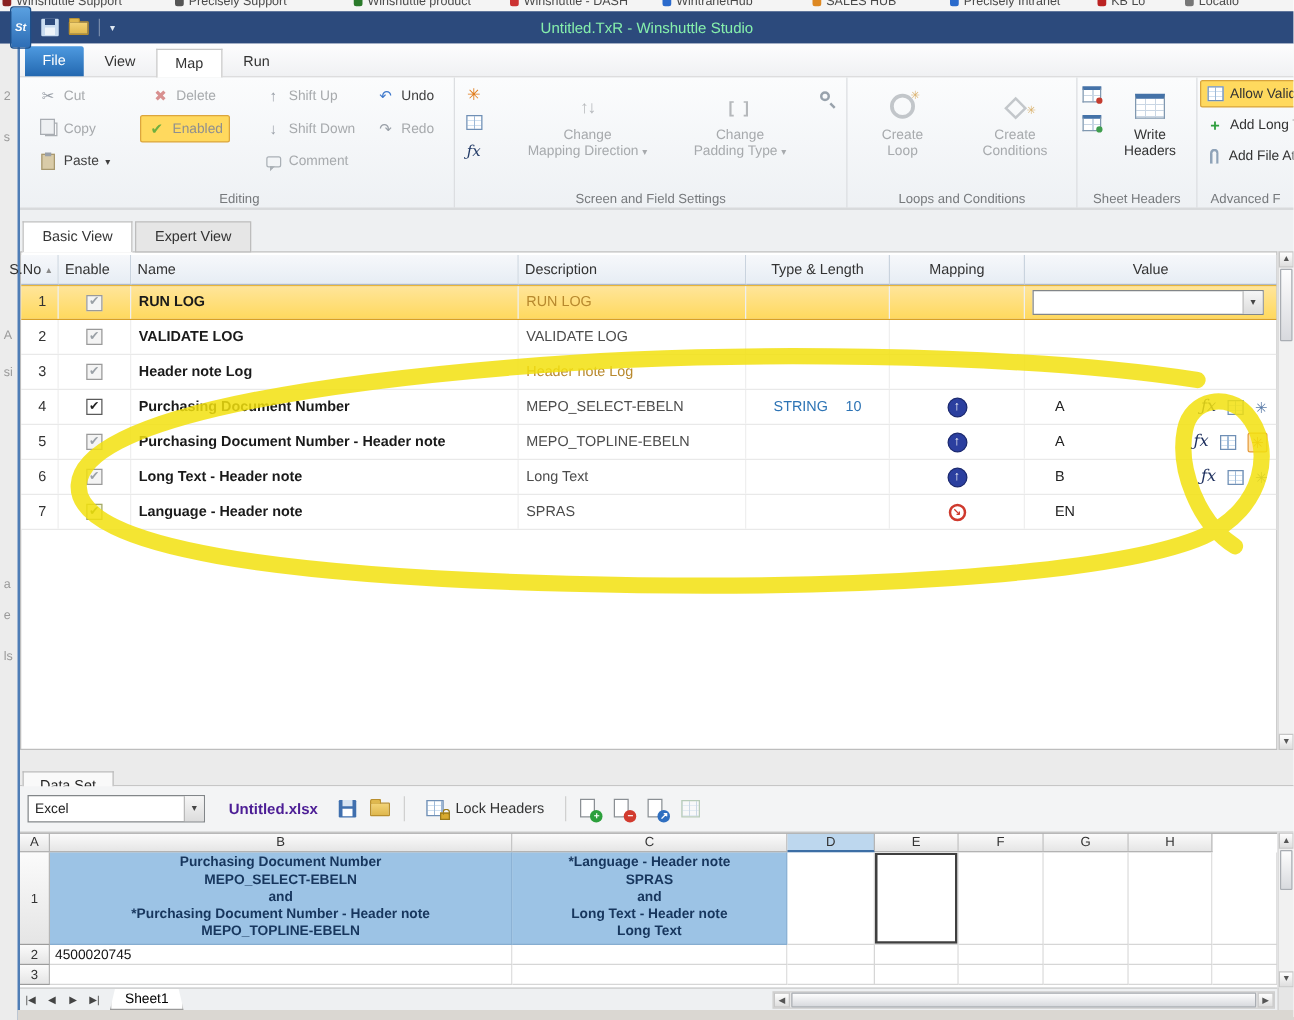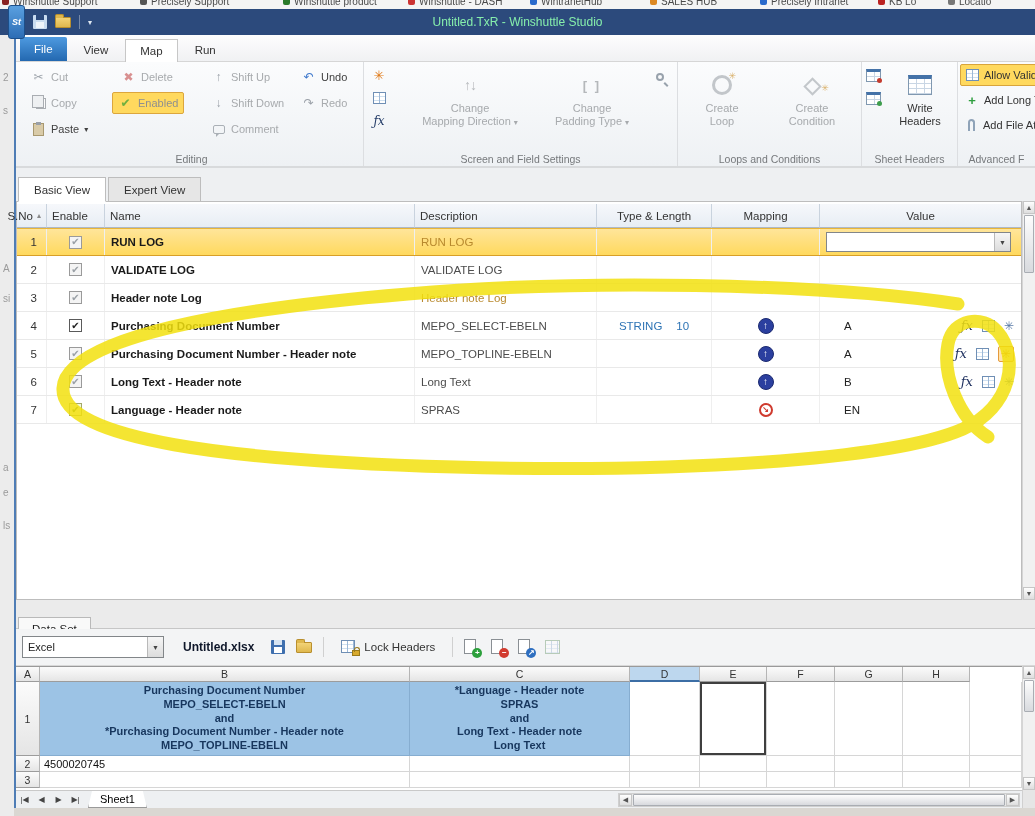--- a/index.html
+++ b/index.html
@@ -139,21 +139,21 @@
   .sb-thumb{margin:1px;background:linear-gradient(#fdfdfd,#d8dade);border:1px solid #a9adb3;border-radius:1px;}
   .sb-fill{flex:1;}
   .sb.v1{left:1022px;top:201px;height:399px;}
   .sb.v2{left:1022px;top:666px;height:124px;}
 
   
   .ds-tabrow{position:absolute;left:16px;top:600px;width:1019px;height:29px;background:#ebebeb;border-bottom:1px solid #c6c6c6;}
   .ds-tab{position:absolute;left:2px;top:6px;height:23px;padding:0 13px;background:#f9f9f9;border:1px solid #b9b9b9;border-bottom:none;display:flex;align-items:center;font-size:11.5px;color:#222;margin-top:11px;}
   .ds-toolbar{position:absolute;left:16px;top:629px;width:1019px;height:37px;background:#f3f4f5;border-bottom:1px solid #d8d8d8;display:flex;align-items:center;gap:11px;padding-left:6px;}
   .combo.src{width:142px;height:22px;}
-  .fname{font-size:12px;font-weight:bold;color:#0f172a;margin-left:8px;margin-right:6px;}
+  .fname{font-size:12px;font-weight:bold;color:#4c1d95;margin-left:8px;margin-right:6px;}
   .tsep{width:1px;height:20px;background:#d0d0d0;}
   .lockbtn{display:flex;align-items:center;gap:7px;font-size:11.5px;color:#333;padding:3px 6px;}
   .gridwrap{position:absolute;left:16px;top:666px;width:1006px;height:124px;background:#fff;overflow:hidden;border-top:1px solid #9a9a9a;}
   .grow{display:grid;}
   .ghead{height:15px;} .r1{height:74px;} .r2{height:16px;} .r3{height:16px;}
   .ghc{background:linear-gradient(#fbfbfb,#e5e5e5);border-right:1px solid #b5b5b5;border-bottom:1px solid #9c9c9c;font-size:10.5px;color:#333;display:flex;align-items:center;justify-content:center;overflow:hidden;}
   .ghc.selh{background:#bdd7ee;border-bottom:2px solid #3c6ea5;}
   .gcell{border-right:1px solid #d6d6d6;border-bottom:1px solid #d6d6d6;background:#fff;font-size:11px;color:#111;display:flex;align-items:center;overflow:hidden;}
   .gcell.txt{padding-left:4px;}
   .bluecell{background:var(--gridblue,#9cc3e5);color:#17365d;font-weight:bold;flex-direction:column;justify-content:center;align-items:center;border-right:1px solid #86add0;border-bottom:1px solid #86add0;}
@@ -340,21 +340,21 @@
           <div>Create</div>
           <div>Loop</div>
         </div>
       </div>
       <div class="bigbtn dis" style="left:92px;width:84px;">
         <div class="bb-icon">
             <span class="ic-cond"></span>
           </div>
         <div class="bb-label">
           <div>Create</div>
-          <div>Condition</div>
+          <div>Conditions</div>
         </div>
       </div>
       <div class="gl">Loops and Conditions</div>
     </div>
 
     <div class="rgroup" style="left:846px;width:96px;">
       <span class="mini" style="top:4px;left:2px;">
           <span class="ic-sheet sm dotr red"></span>
         </span>
       <span class="mini" style="top:27px;left:2px;">

